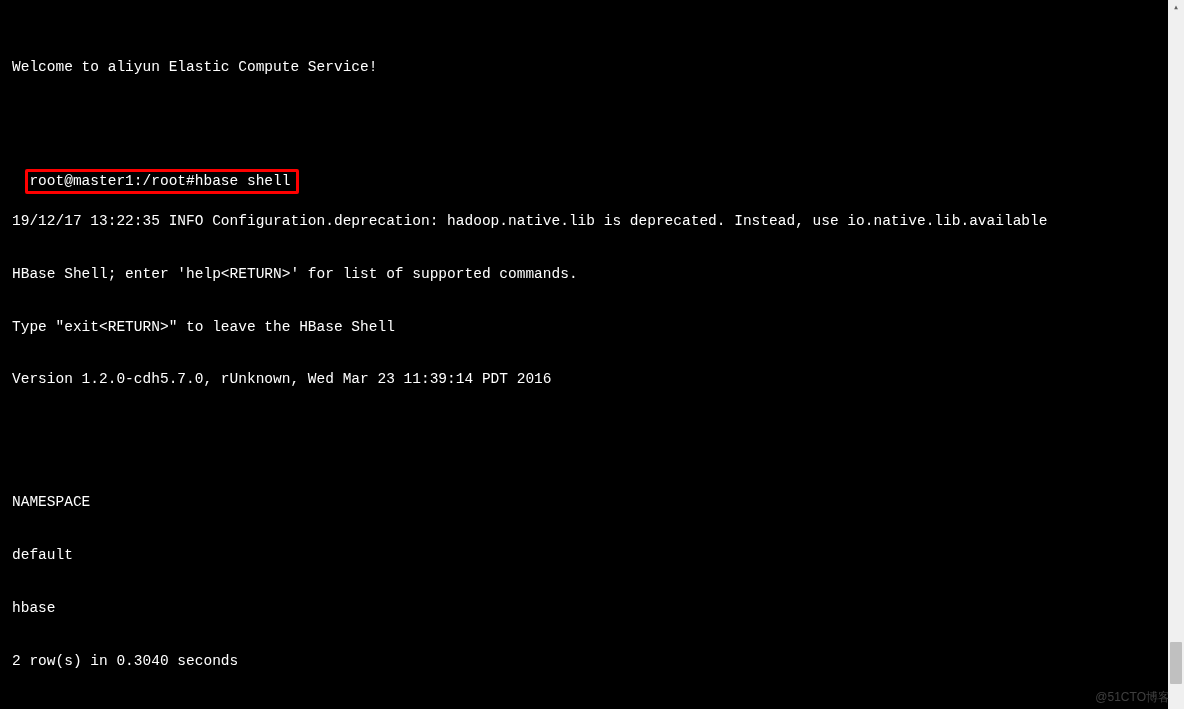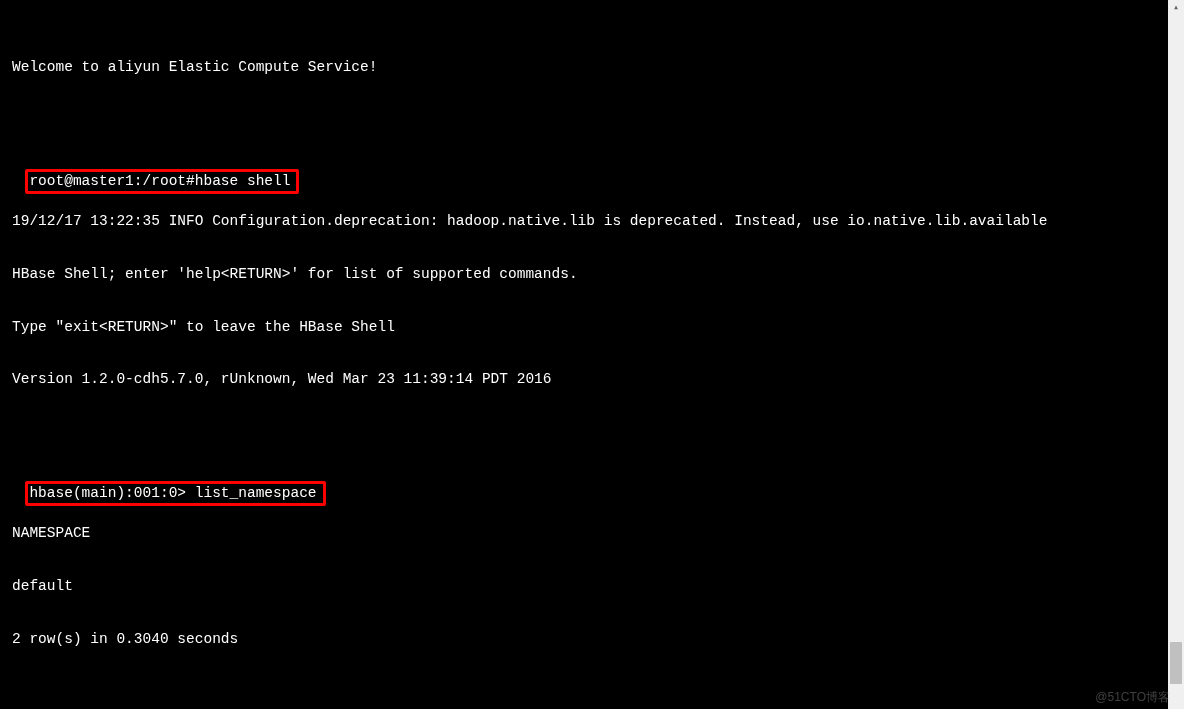--- a/index.html
+++ b/index.html
@@ -89,23 +89,23 @@
   <span class="line">Welcome to aliyun Elastic Compute Service!</span>
   <div class="blank"></div>
 
   <span class="highlighted">root@master1:/root#hbase shell</span>
   <span class="follow-line">19/12/17 13:22:35 INFO Configuration.deprecation: hadoop.native.lib is deprecated. Instead, use io.native.lib.available</span>
   <span class="line">HBase Shell; enter 'help&lt;RETURN&gt;' for list of supported commands.</span>
   <span class="line">Type "exit&lt;RETURN&gt;" to leave the HBase Shell</span>
   <span class="line">Version 1.2.0-cdh5.7.0, rUnknown, Wed Mar 23 11:39:14 PDT 2016</span>
   <div class="blank"></div>
 
-  <span class="highlighted">hbase(main):001:0&gt; list_namespace</span>
   <span class="follow-line">NAMESPACE</span>
   <span class="line">default</span>
+  <span class="line">hbase</span>
   <span class="line">2 row(s) in 0.3040 seconds</span>
   
 
   
   
   
   
   
 
   

